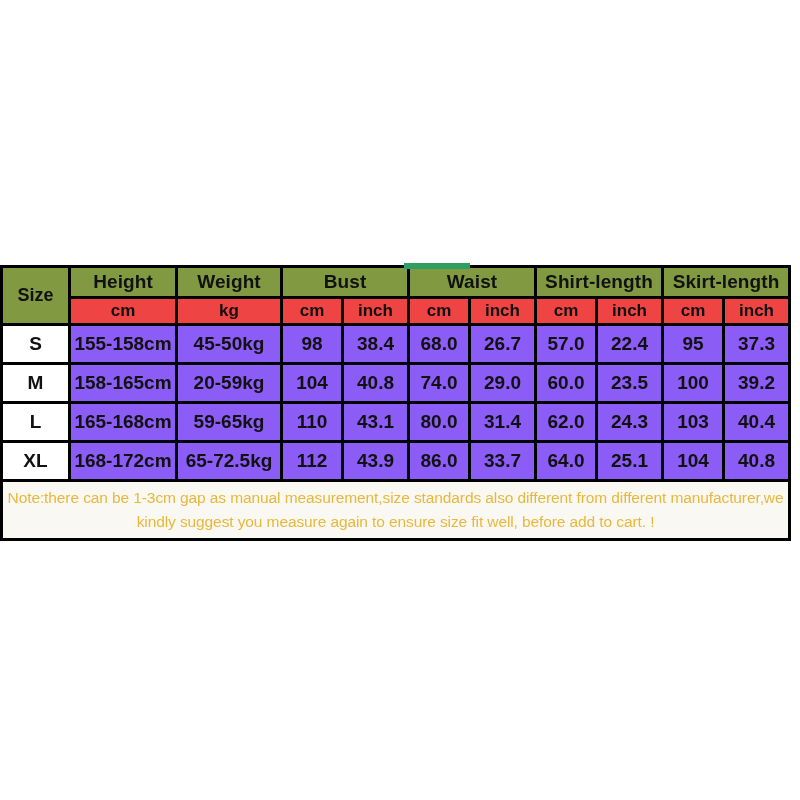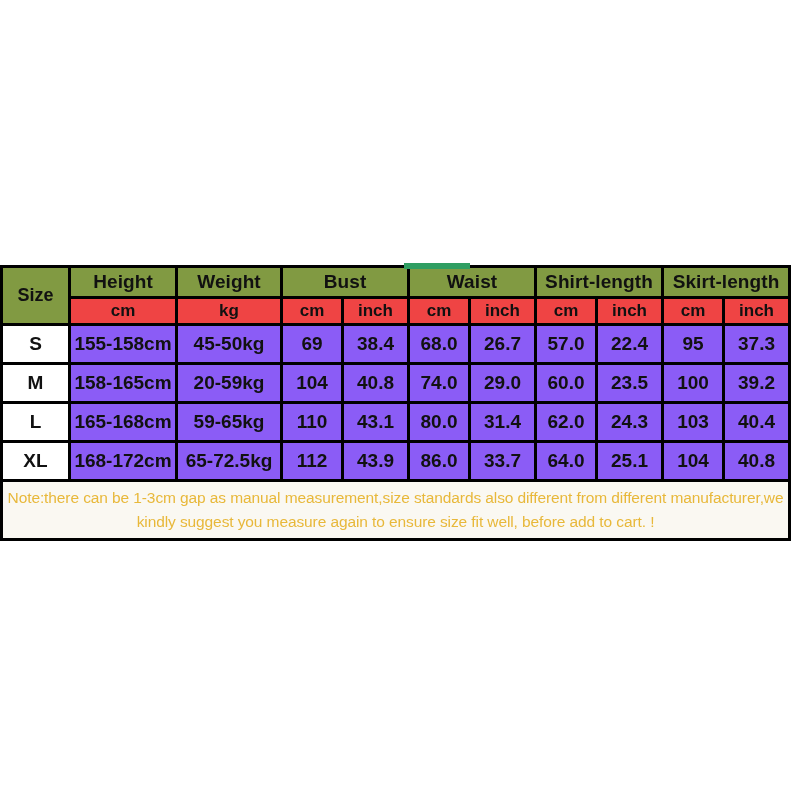--- a/index.html
+++ b/index.html
@@ -152,21 +152,21 @@
         <th class="sub">cm</th>
         <th class="sub">inch</th>
       </tr>
     </thead>
 
     <tbody>
       <tr>
         <td class="sz">S</td>
         <td class="val">155-158cm</td>
         <td class="val">45-50kg</td>
-        <td class="val">69</td>
+        <td class="val">98</td>
         <td class="val">38.4</td>
         <td class="val">68.0</td>
         <td class="val">26.7</td>
         <td class="val">57.0</td>
         <td class="val">22.4</td>
         <td class="val">95</td>
         <td class="val">37.3</td>
       </tr>
       <tr>
         <td class="sz">M</td>

